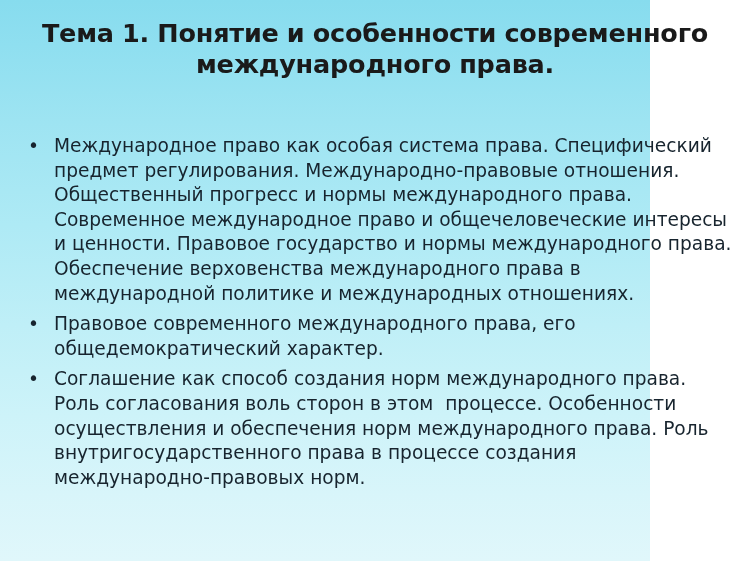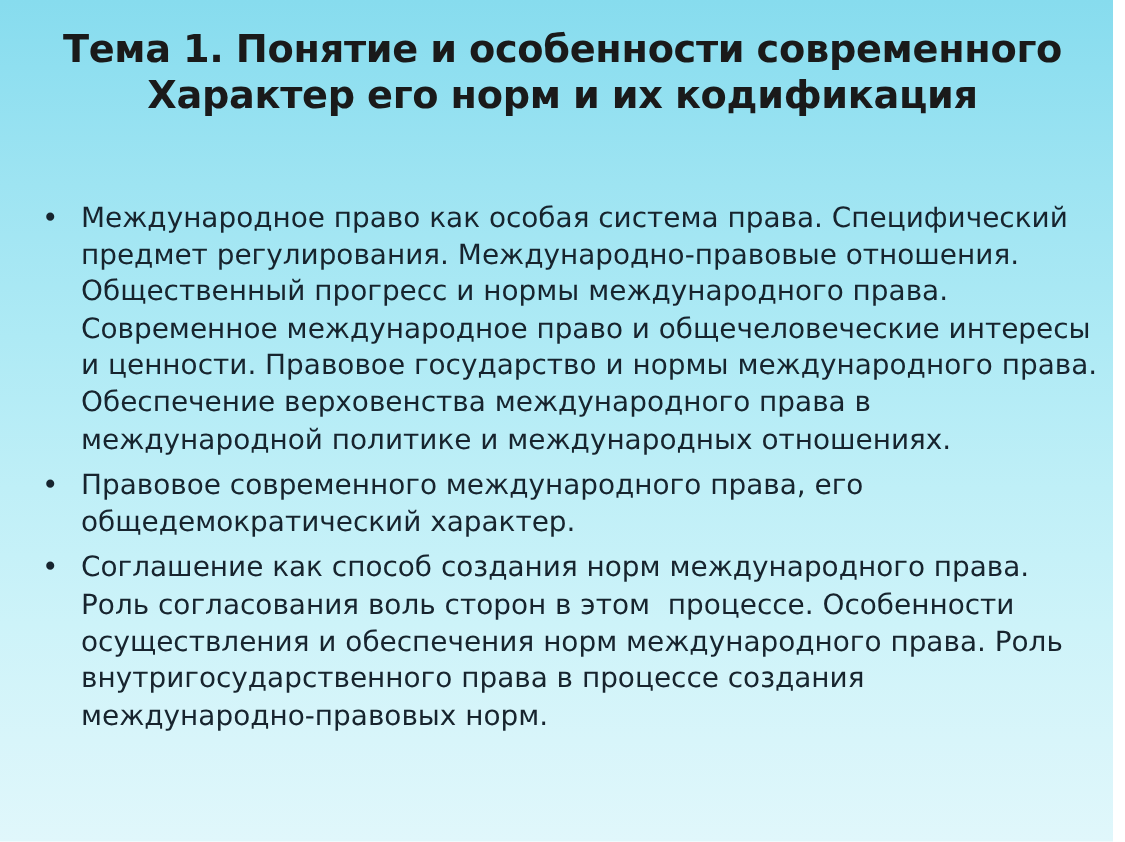--- a/index.html
+++ b/index.html
@@ -7,21 +7,21 @@
     padding: 0;
   }
   body {
     width: 750px;
     height: 561px;
     overflow: hidden;
     font-family: "DejaVu Sans", sans-serif;
   }
   .slide {
     position: relative;
-    width: 742px;
+    width: 650px;
     height: 561px;
     box-sizing: border-box;
     background: linear-gradient(to bottom,
         #87dcee 0%,
         #8fdff0 8%,
         #9ee4f2 22%,
         #aeeaf5 40%,
         #bfeff7 58%,
         #cdf3f9 74%,
         #d8f5fa 88%,
@@ -85,21 +85,21 @@
     white-space: pre-wrap;
   }
 </style>
 </head>
 <body>
 
 <div class="slide">
 
   <div class="slide-title">
     <span class="tline tline-1">Тема 1. Понятие и особенности современного</span>
-    <span class="tline tline-3">Характер его норм и их кодификация</span>
+    <span class="tline tline-2">международного права.</span>
   </div>
 
   <ul class="body-list">
     <li class="bullet-item">
       <span class="bullet-marker">•</span>
       <span class="bullet-text">Международное право как особая система права. Специфический предмет регулирования. Международно-правовые отношения. Общественный прогресс и нормы международного права. Современное международное право и общечеловеческие интересы и ценности. Правовое государство и нормы международного права. Обеспечение верховенства международного права в международной политике и международных отношениях.</span>
     </li>
     <li class="bullet-item">
       <span class="bullet-marker">•</span>
       <span class="bullet-text">Правовое современного международного права, его общедемократический характер.</span>

